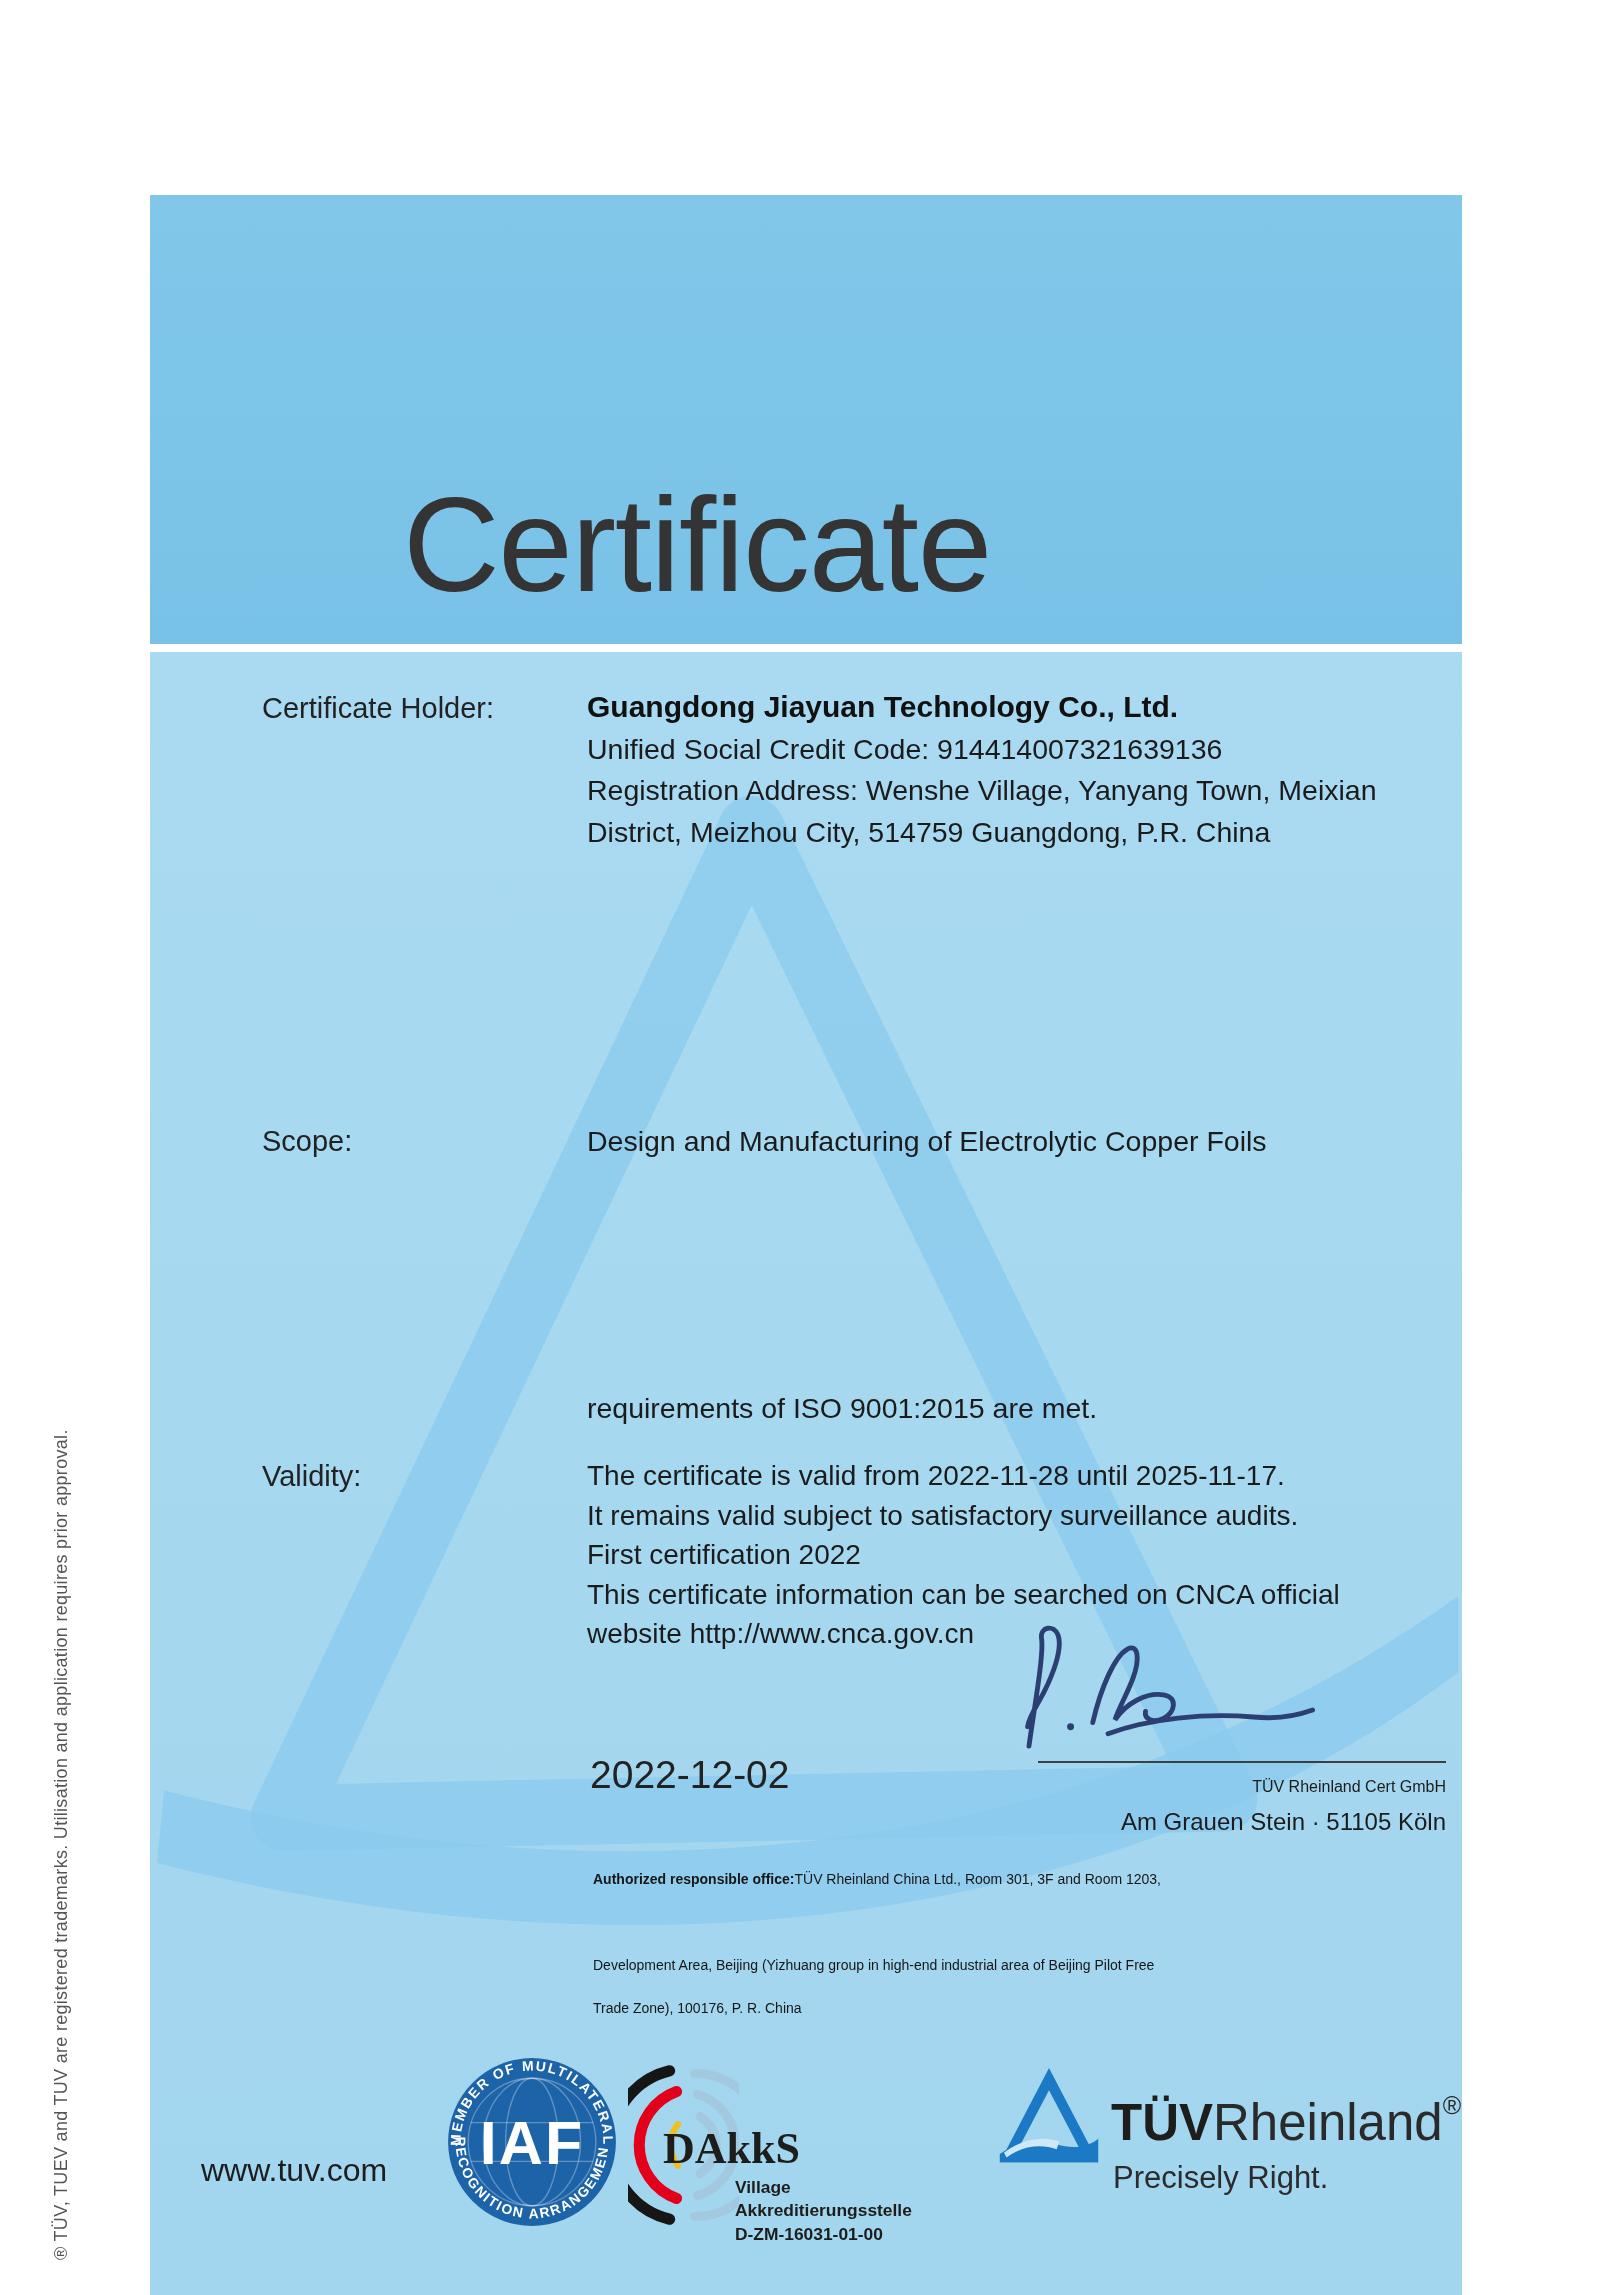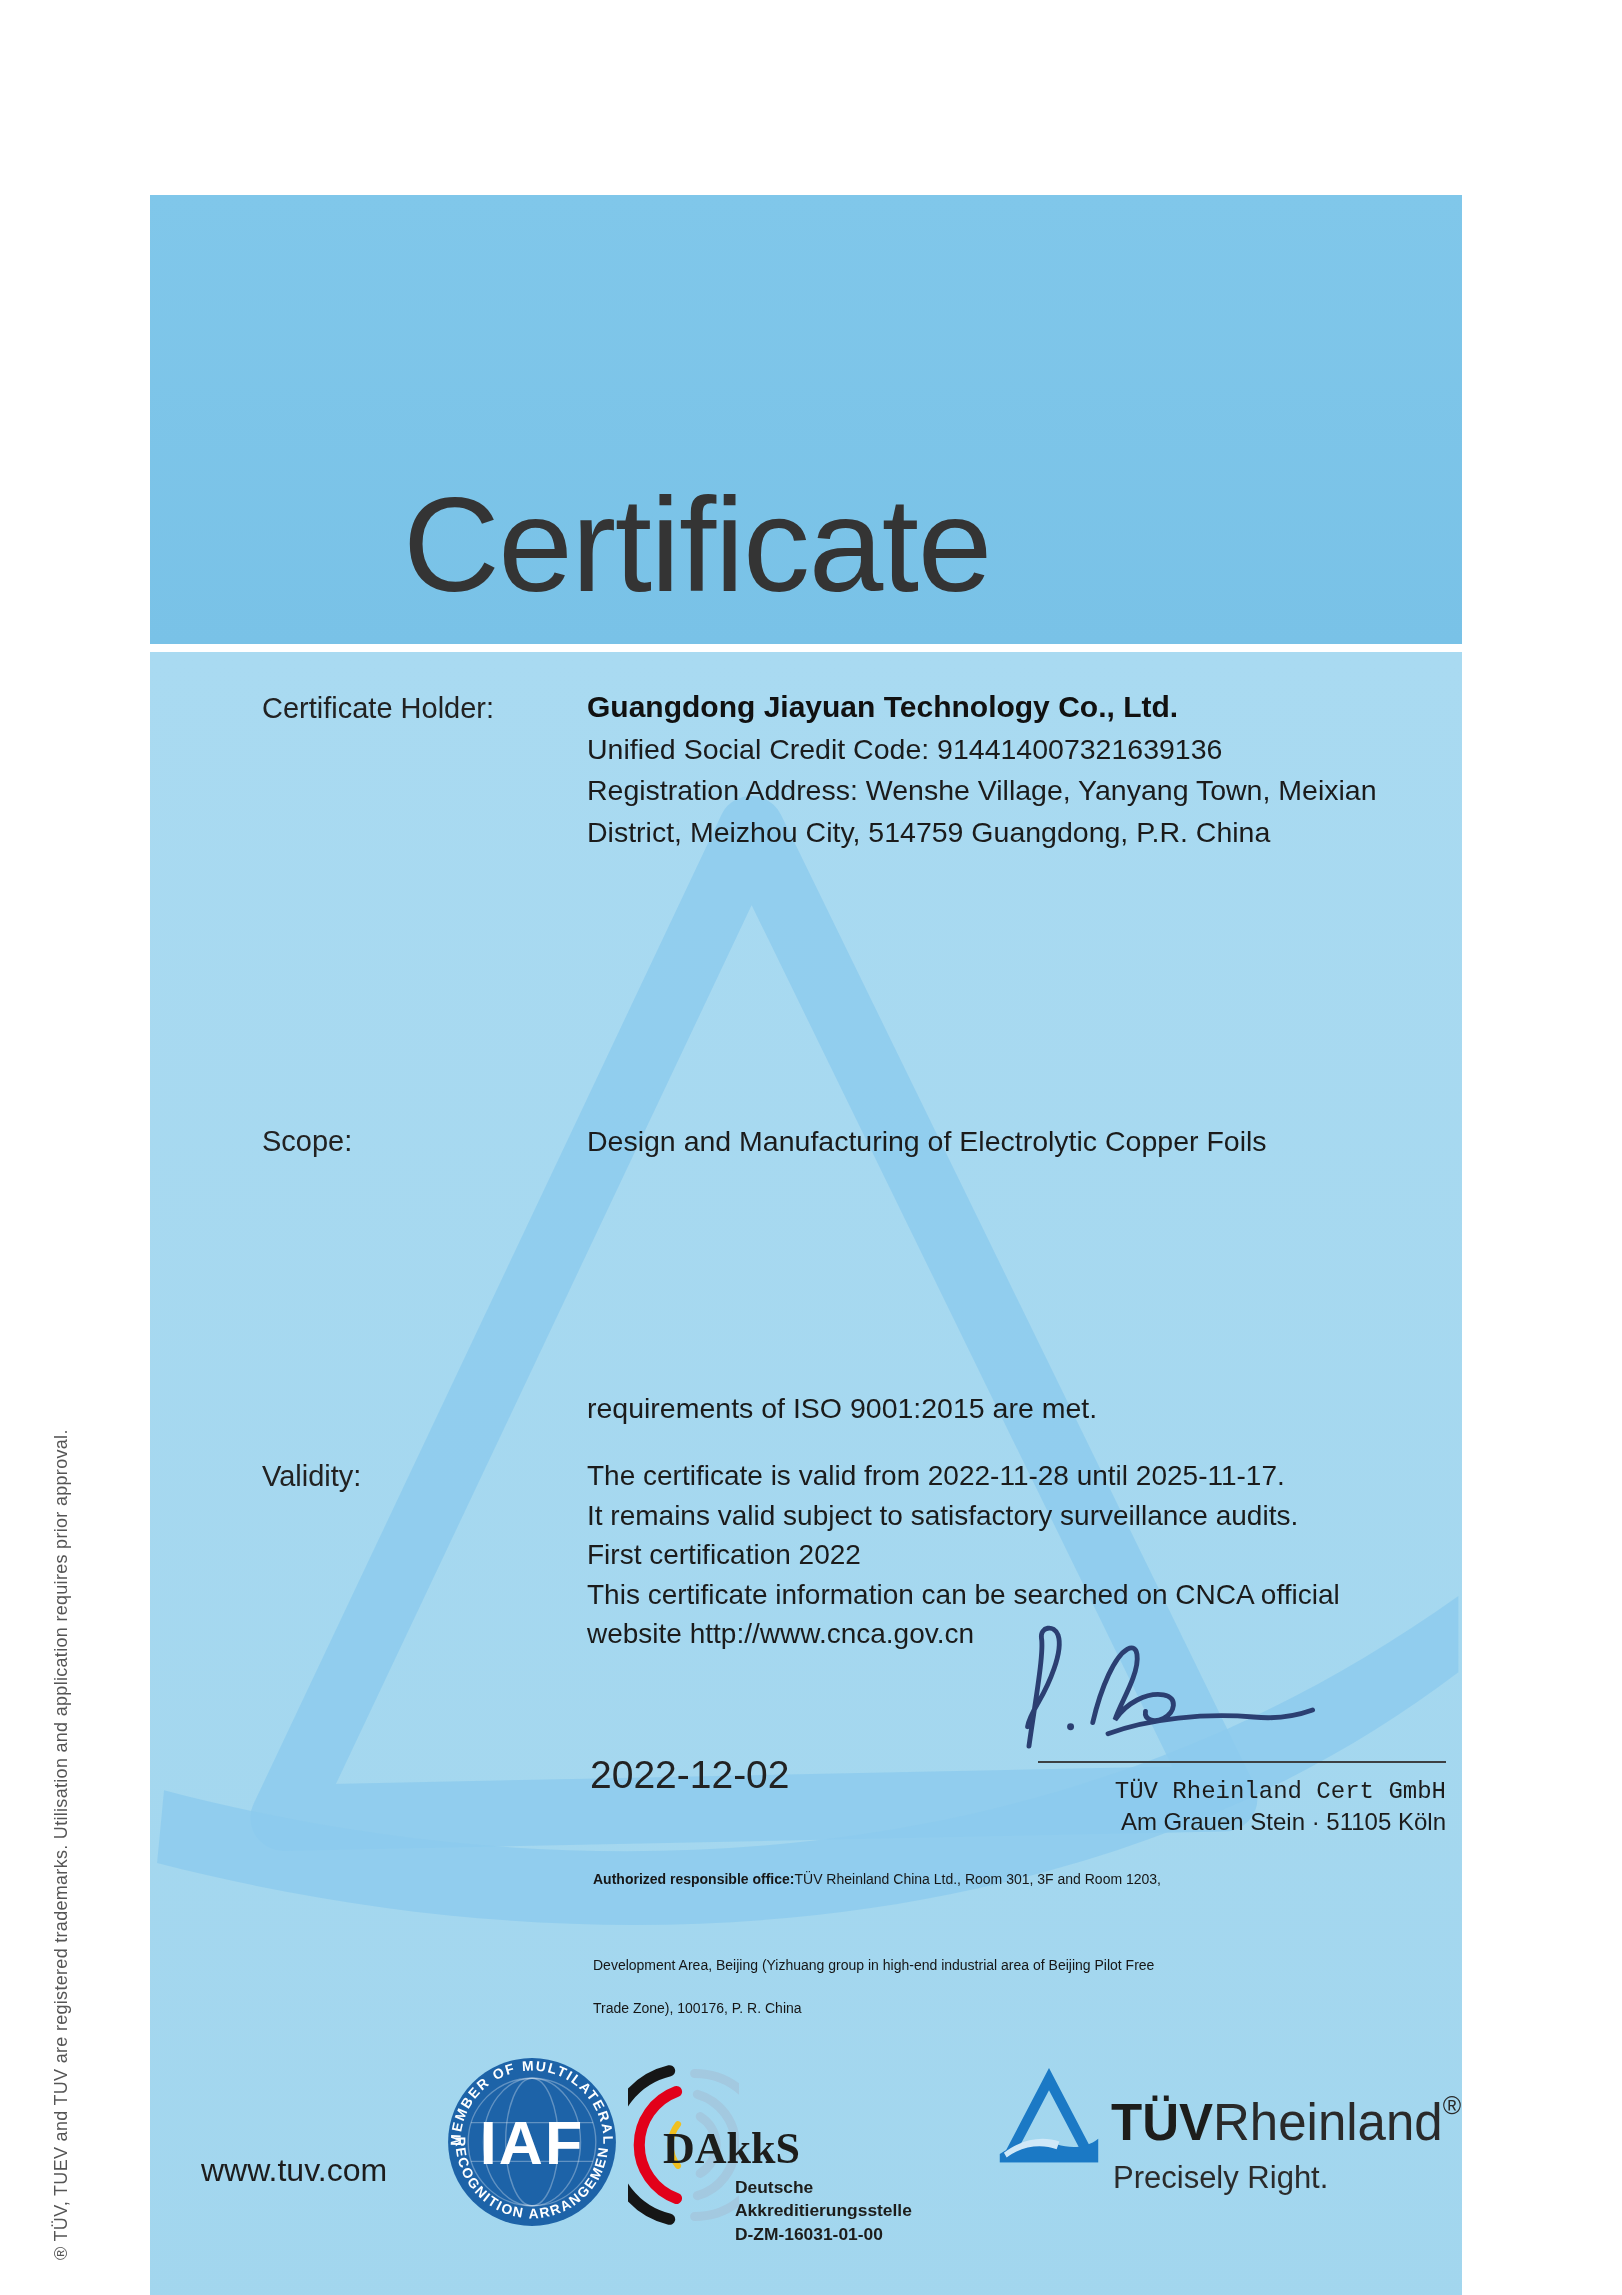--- a/index.html
+++ b/index.html
@@ -35,21 +35,21 @@
   .scope-val{left:437px;top:473px;}
   .proof-l1{left:437px;top:700px;}
   .proof-l2{left:437px;top:740px;}
   .validity-lbl{left:112px;top:808px;}
   .val-line{font-size:28px;color:#1b1b1b;left:437px;}
   .val-l1{top:808px;} .val-l2{top:848px;} .val-l3{top:887px;}
   .val-l4{top:927px;} .val-l5{top:966px;}
   .issue-date{left:440px;top:1077px;font-size:39px;color:#222;margin-top:24px;}
   .signature{left:854px;top:965px;}
   .sig-line{left:888px;top:1109px;width:408px;height:2.1px;background:#3c4043;}
-  .signer-org{left:741px;top:1126px;width:555px;text-align:right;font-size:24px;font-family:Liberation Mono, monospace;}
+  .signer-org{left:741px;top:1126px;width:555px;text-align:right;font-size:16px;}
   .signer-addr{left:741px;top:1156px;width:555px;text-align:right;font-size:24px;}
   .office-line{left:437px;font-size:14px;color:#161616;margin-left:6px;}
   .office-l1{top:1219px;} .office-l2{top:1262px;}
   .office-l3{top:1305px;} .office-l4{top:1348px;}
   .office-line b{font-weight:bold;}
 
   
   .tuv-url{left:201px;top:2152px;font-size:32px;color:#1d1d1d;}
   .iaf-logo{left:446px;top:2056px;}
   .dakks-mark{left:628px;top:2058px;}
@@ -155,21 +155,21 @@
     <g fill="none" stroke-linecap="round">
       <path d="M60,18 A110,110 0 0 0 60,232" stroke="#161616" stroke-width="16"></path>
       <path d="M70,48 A82,82 0 0 0 70,202" stroke="#e2001a" stroke-width="16"></path>
       <path d="M72,95 A48,48 0 0 0 72,155" stroke="#f0c020" stroke-width="9"></path>
       <path d="M96,22 A102,102 0 0 1 96,228" stroke="#a3c9e0" stroke-width="13"></path>
       <path d="M100,52 A76,76 0 0 1 100,198" stroke="#a3c9e0" stroke-width="13"></path>
       <path d="M104,84 A48,48 0 0 1 104,166" stroke="#a3c9e0" stroke-width="13"></path>
     </g>
   </svg>
   <span class="abs dakks-word">DAkkS</span>
-  <span class="abs dakks-sub dakks-s1">Deutsche</span>
+  <span class="abs dakks-sub dakks-s1">Village</span>
   <span class="abs dakks-sub dakks-s2">Akkreditierungsstelle</span>
   <span class="abs dakks-sub dakks-s3">D-ZM-16031-01-00</span>
 
   <svg class="abs tuv-triangle" width="104" height="108" viewBox="0 0 150 155">
     <path fill-rule="evenodd" fill="#1b79c5" d="M75,4 L146,140 L4,140 Z M75,36 L120,122 L30,122 Z"></path>
     <path fill="#1b79c5" d="M4,128 C30,110 62,106 86,114 C108,121 130,119 146,106 L146,140 L4,140 Z"></path>
     <path fill="#cfe8f8" d="M10,126 C36,106 66,102 90,110 L86,121 C64,113 36,116 14,133 Z"></path>
   </svg>
   <div class="abs tuv-brand">
     <span class="bold">TÜV</span><span>Rheinland</span><sup>®</sup>

